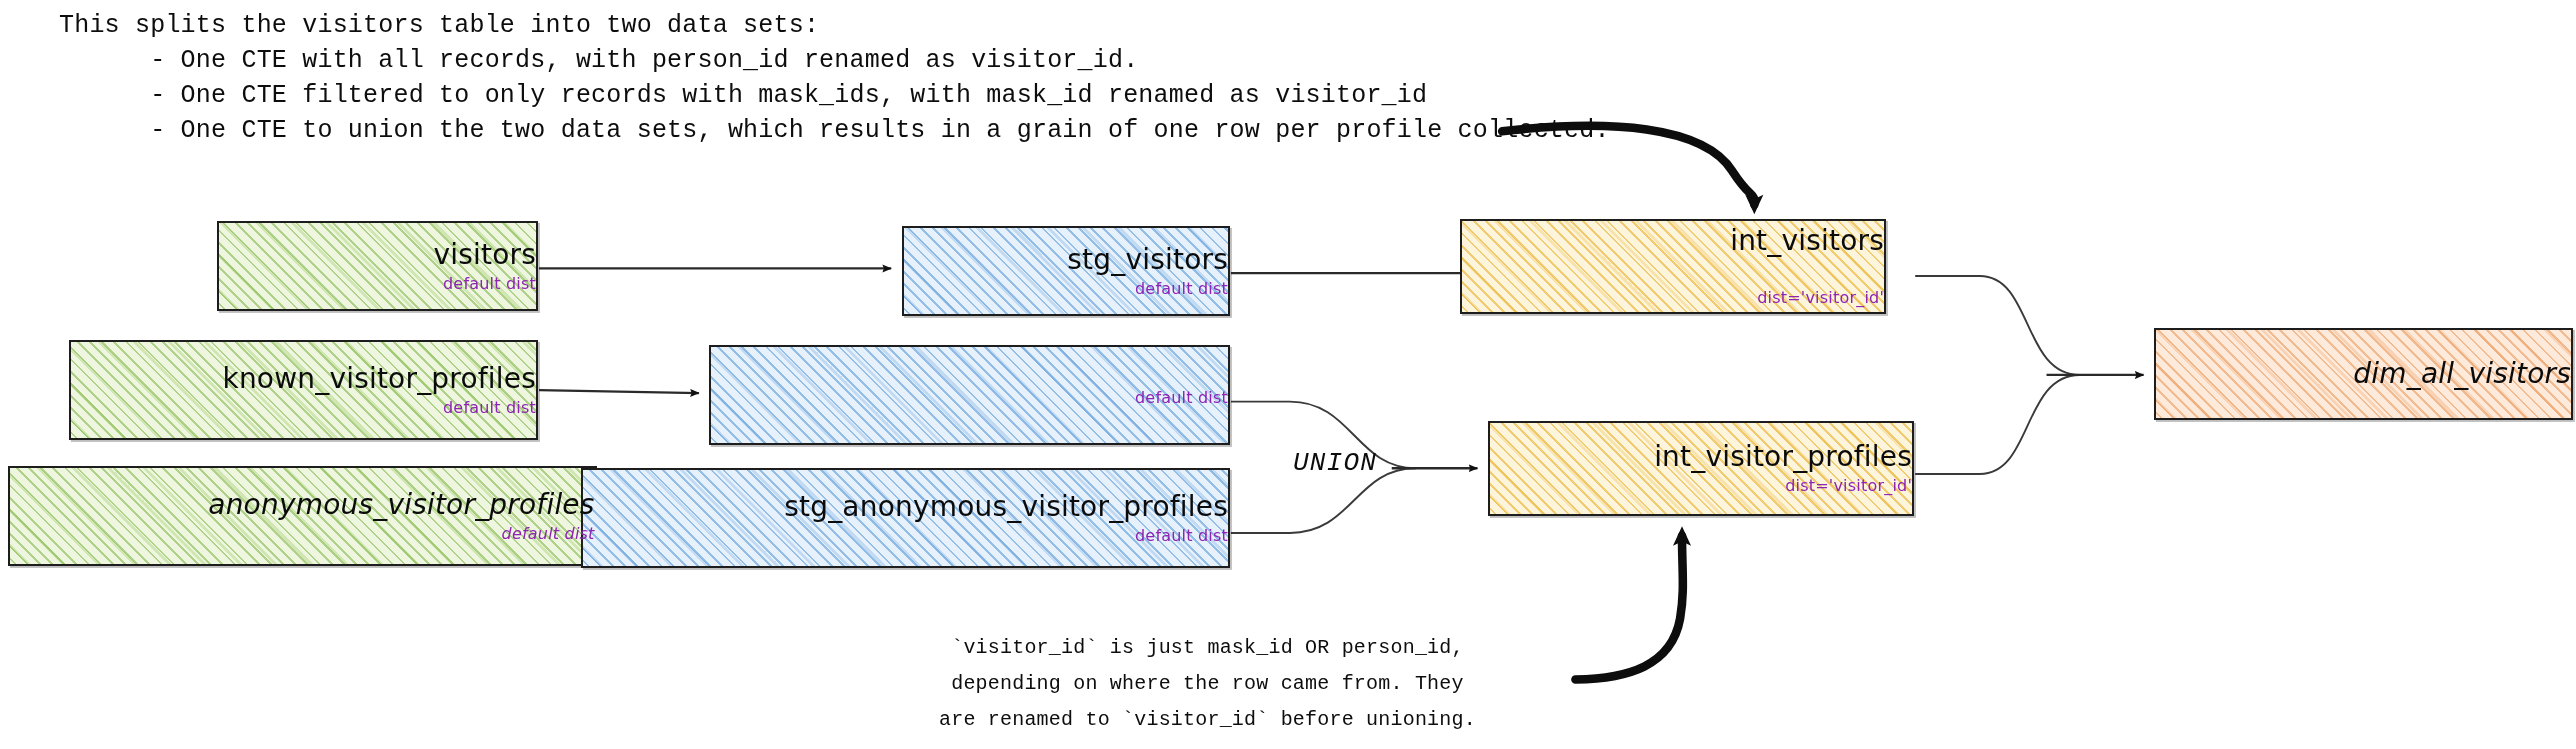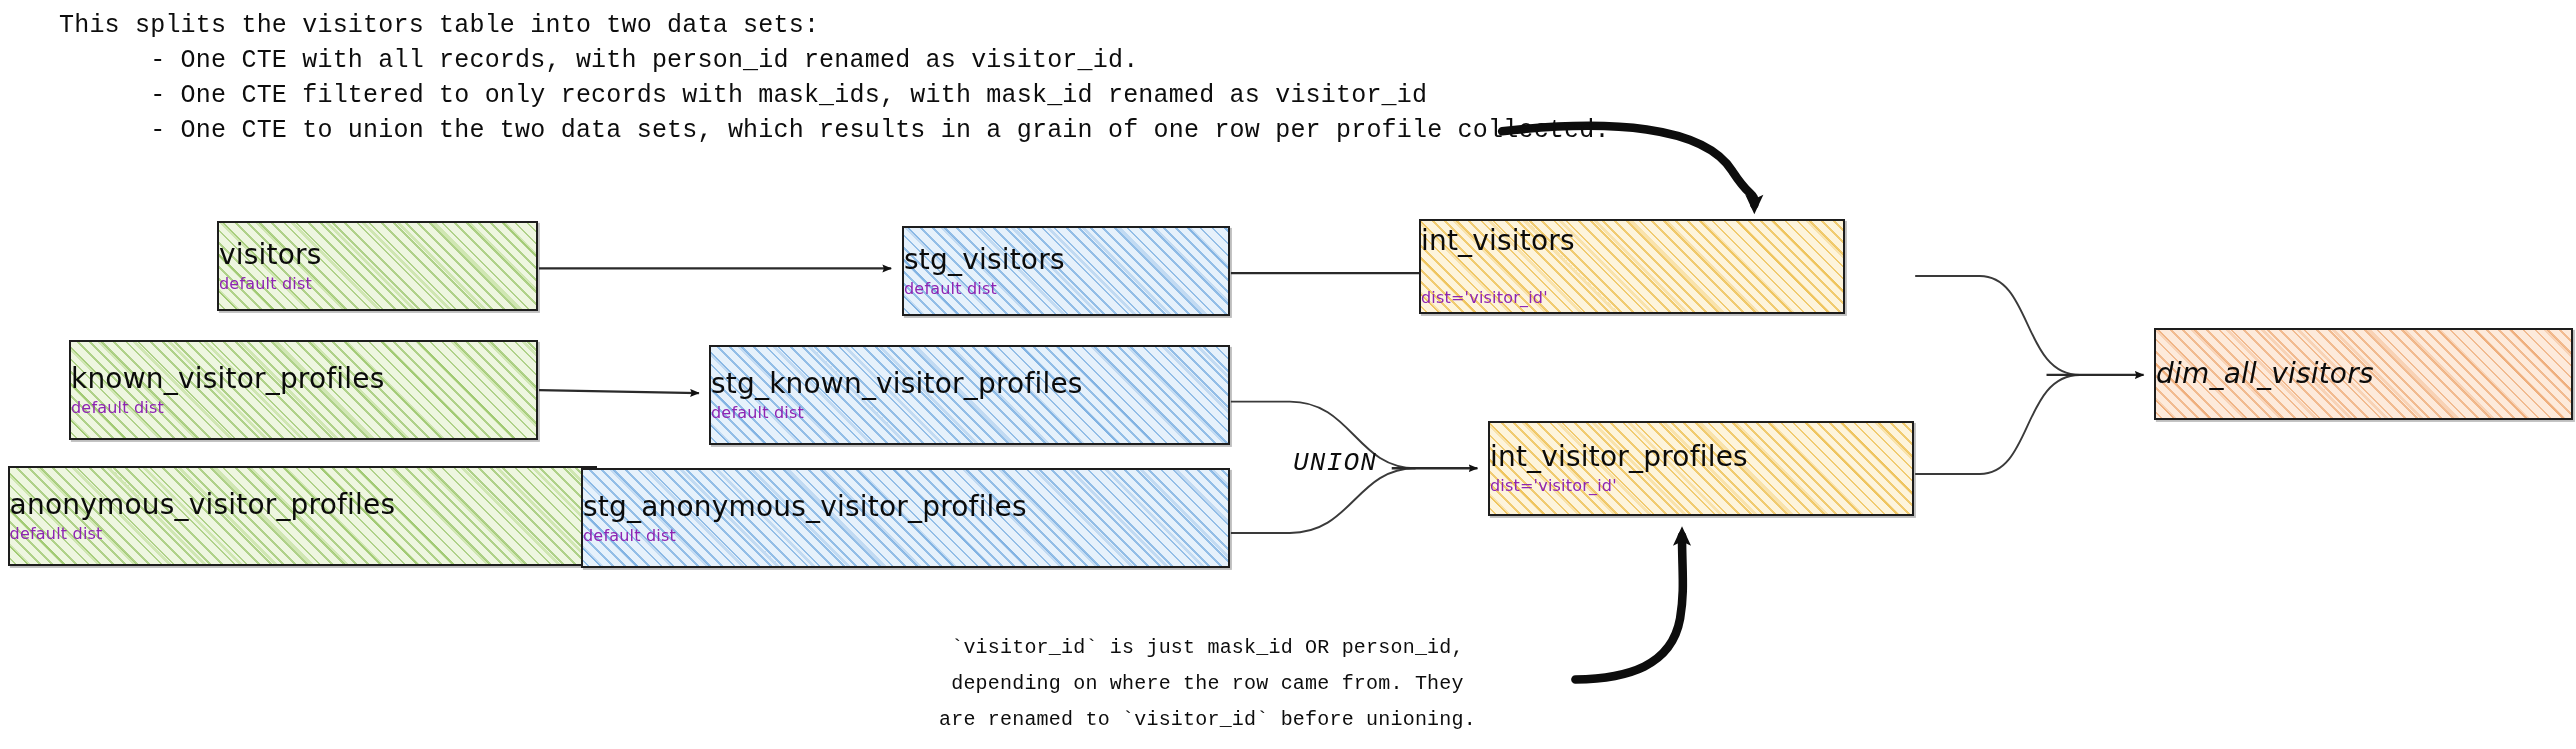--- a/index.html
+++ b/index.html
@@ -60,21 +60,21 @@
     font-weight: 500;
   }
 
   
   .node {
     position: absolute;
     box-sizing: border-box;
     border: 2.4px solid #1d1d1d;
     display: flex;
     flex-direction: column;
-    align-items: flex-start;
+    align-items: flex-end;
     justify-content: center;
     text-align: center;
     box-shadow: 1.9px 1.9px 0 rgba(40,40,40,0.30);
   }
   .node .title {
     font-family: "DejaVu Sans", sans-serif;
     font-size: 28px;
     color: #0b0b0b;
     letter-spacing: 0.2px;
     line-height: 1.05;
@@ -164,25 +164,25 @@
         rgba(235,150,85,0.28) 11.4px,
         rgba(235,150,85,0.28) 14.3px,
         rgba(235,150,85,0.00) 14.3px,
         rgba(235,150,85,0.00) 25px);
     font-style: italic;
   }
 
   
   #node-visitors                  { left: 217px;  top: 221px; width: 321px; height: 90px; }
   #node-known                     { left: 69px;   top: 340px; width: 469px; height: 100px; }
-  #node-anonymous                 { left: 7.6px;    top: 466px; width: 589px; height: 100px; }
+  #node-anonymous                 { left: 7.6px;    top: 466px; width: 589px; height: 100px; font-style: italic; }
   #node-stg-visitors              { left: 902px;  top: 226px; width: 328px; height: 90px; }
   #node-stg-known                 { left: 709px;  top: 345px; width: 521px; height: 100px; }
   #node-stg-anonymous             { left: 581px;  top: 468px; width: 649px; height: 100px; }
-  #node-int-visitors              { left: 1419px; top: 219px; width: 426px; height: 95px; gap: 28px; }
+  #node-int-visitors              { left: 1460px; top: 219px; width: 426px; height: 95px; gap: 28px; }
   #node-int-visitor-profiles      { left: 1488px; top: 421px; width: 426px; height: 95px; }
   #node-dim-all-visitors          { left: 2154px; top: 328px; width: 419px; height: 92px; }
 
   .thin-edge  { fill: none; stroke: #2a2a2a; stroke-width: 2.4px; }
   .thin-edge2 { fill: none; stroke: #3a3a3a; stroke-width: 2.0px; }
   .bold-edge  { fill: none; stroke: #0d0d0d; stroke-width: 9px; stroke-linecap: round; }
 </style>
 </head>
 <body>
 
@@ -241,21 +241,20 @@
     <div class="title">anonymous_visitor_profiles</div>
     <div class="sub">default dist</div>
   </div>
 
   <div class="node hatch-blue" id="node-stg-visitors">
     <div class="title">stg_visitors</div>
     <div class="sub">default dist</div>
   </div>
 
   <div class="node hatch-blue" id="node-stg-known">
-    <div class="title">stg_known_visitor_profiles</div>
     <div class="sub">default dist</div>
   </div>
 
   <div class="node hatch-blue" id="node-stg-anonymous">
     <div class="title">stg_anonymous_visitor_profiles</div>
     <div class="sub">default dist</div>
   </div>
 
   <div class="node hatch-yellow" id="node-int-visitors">
     <div class="title">int_visitors</div>

